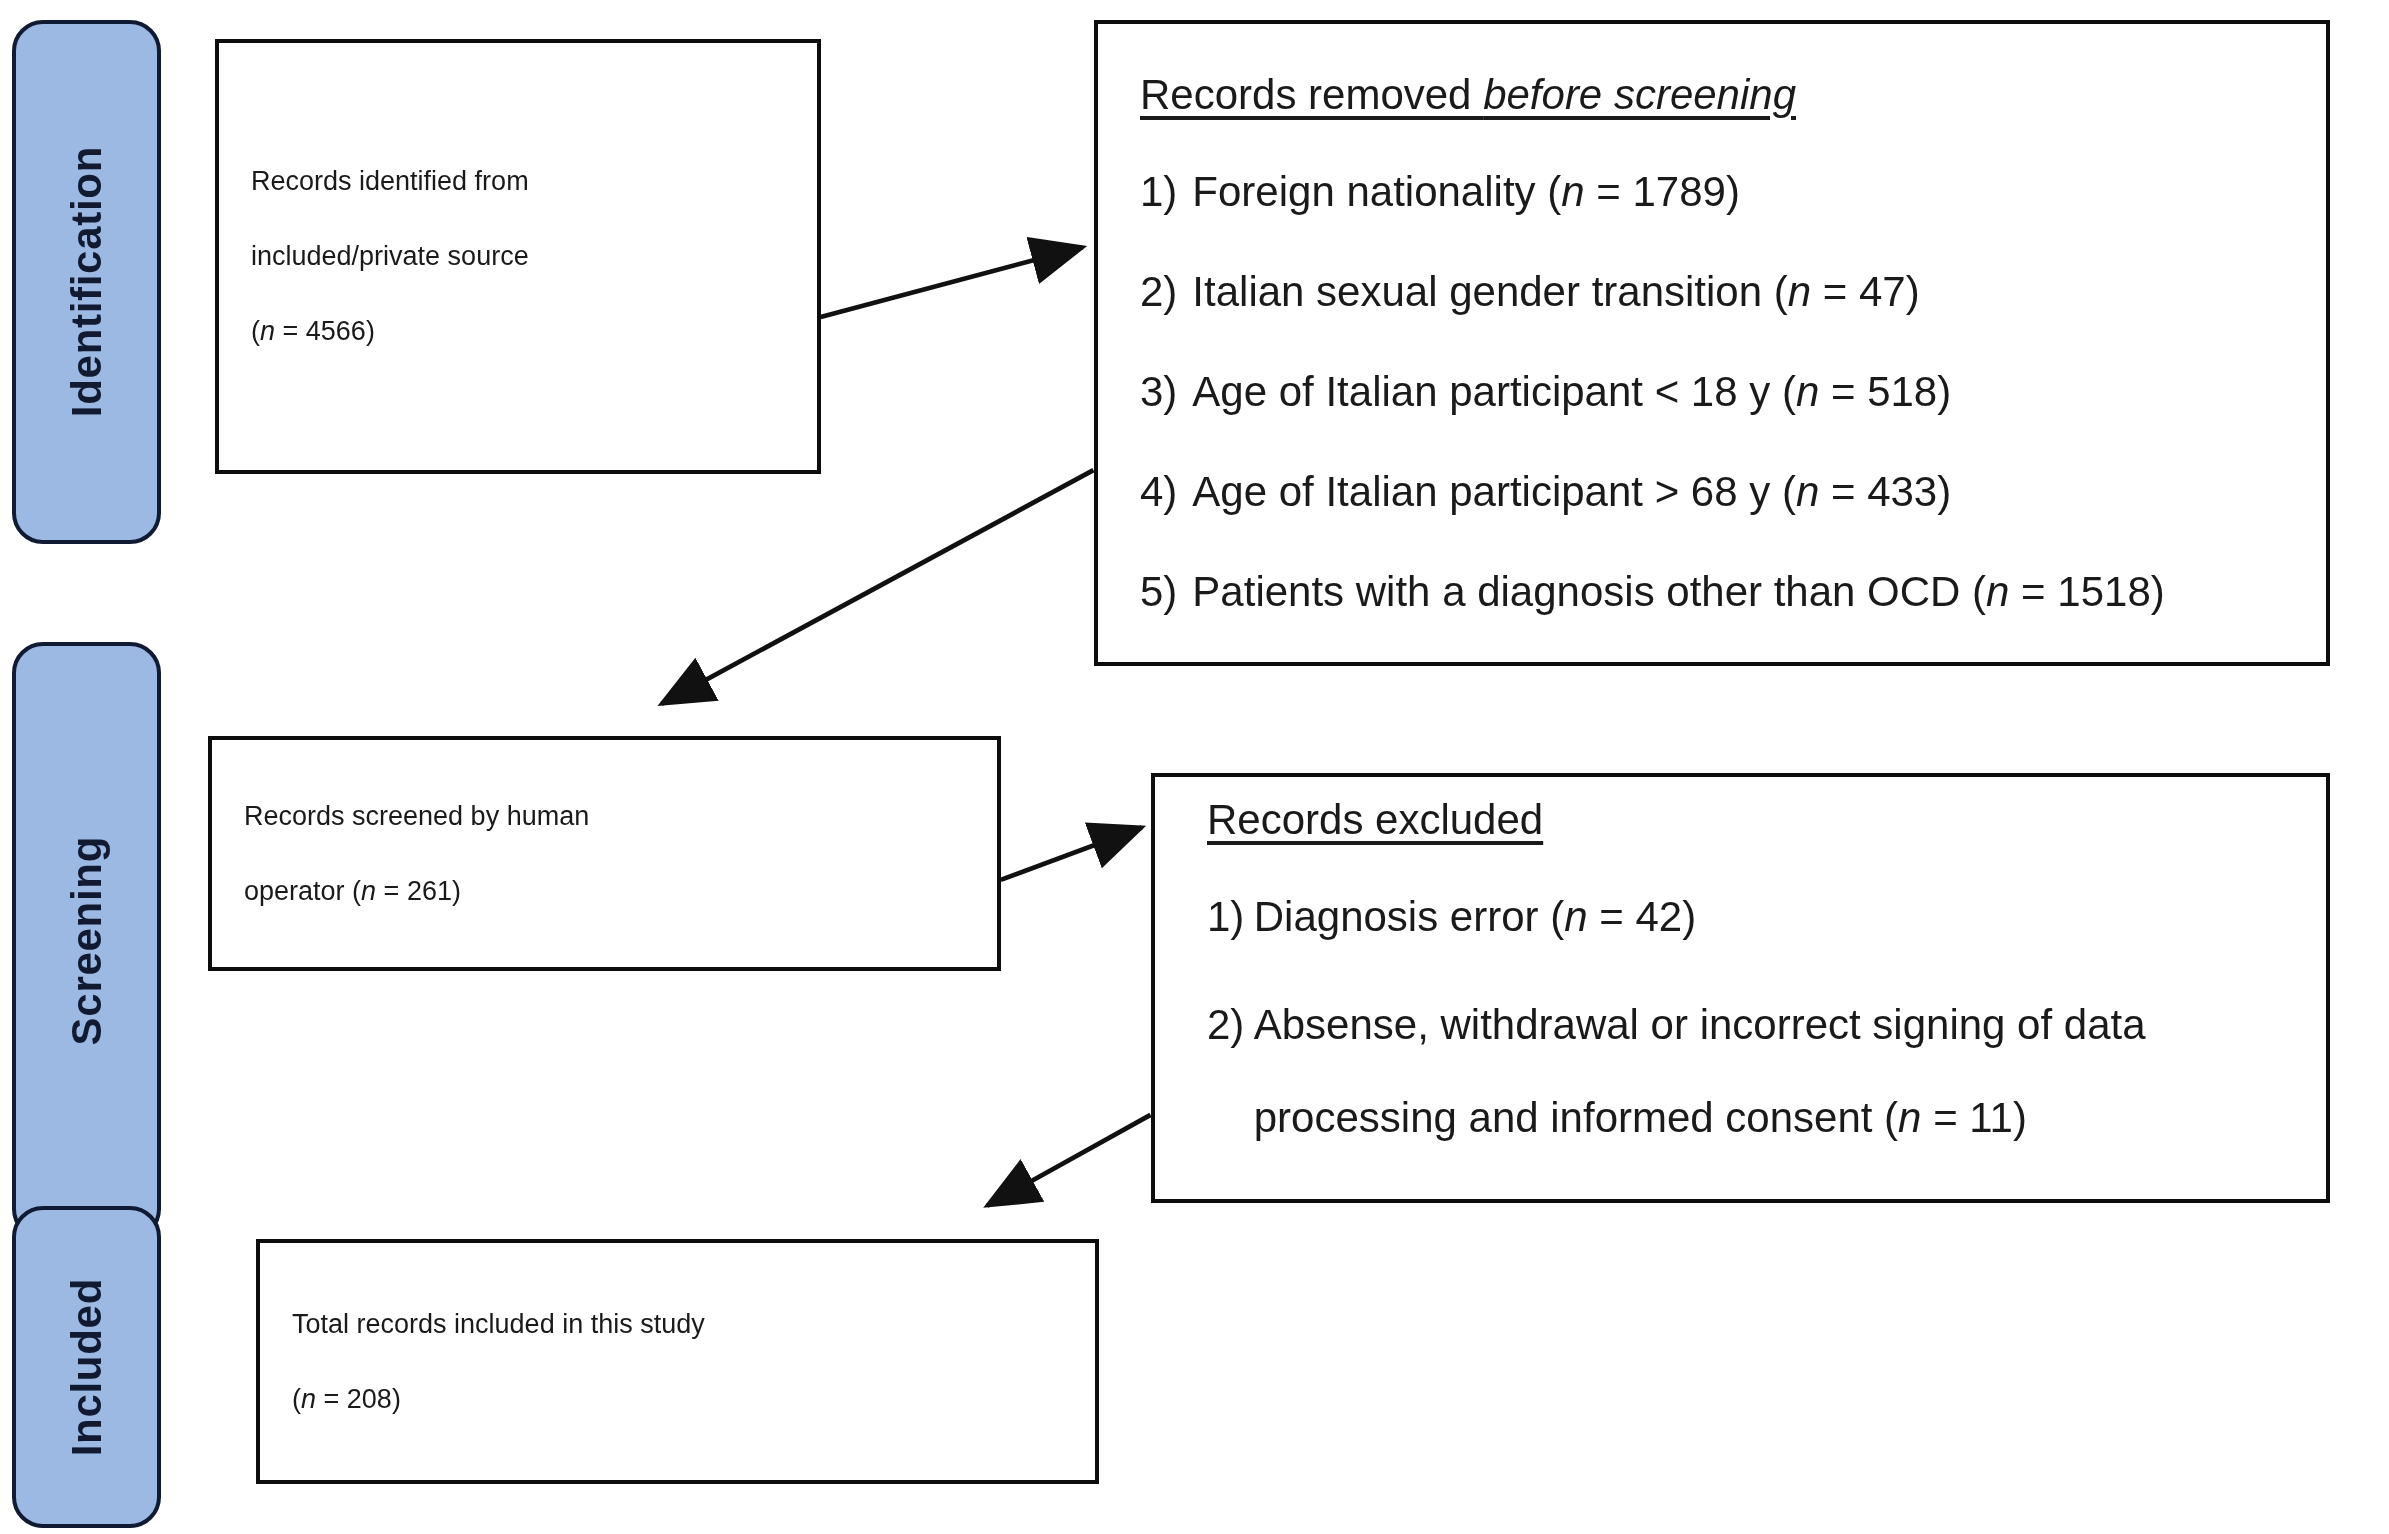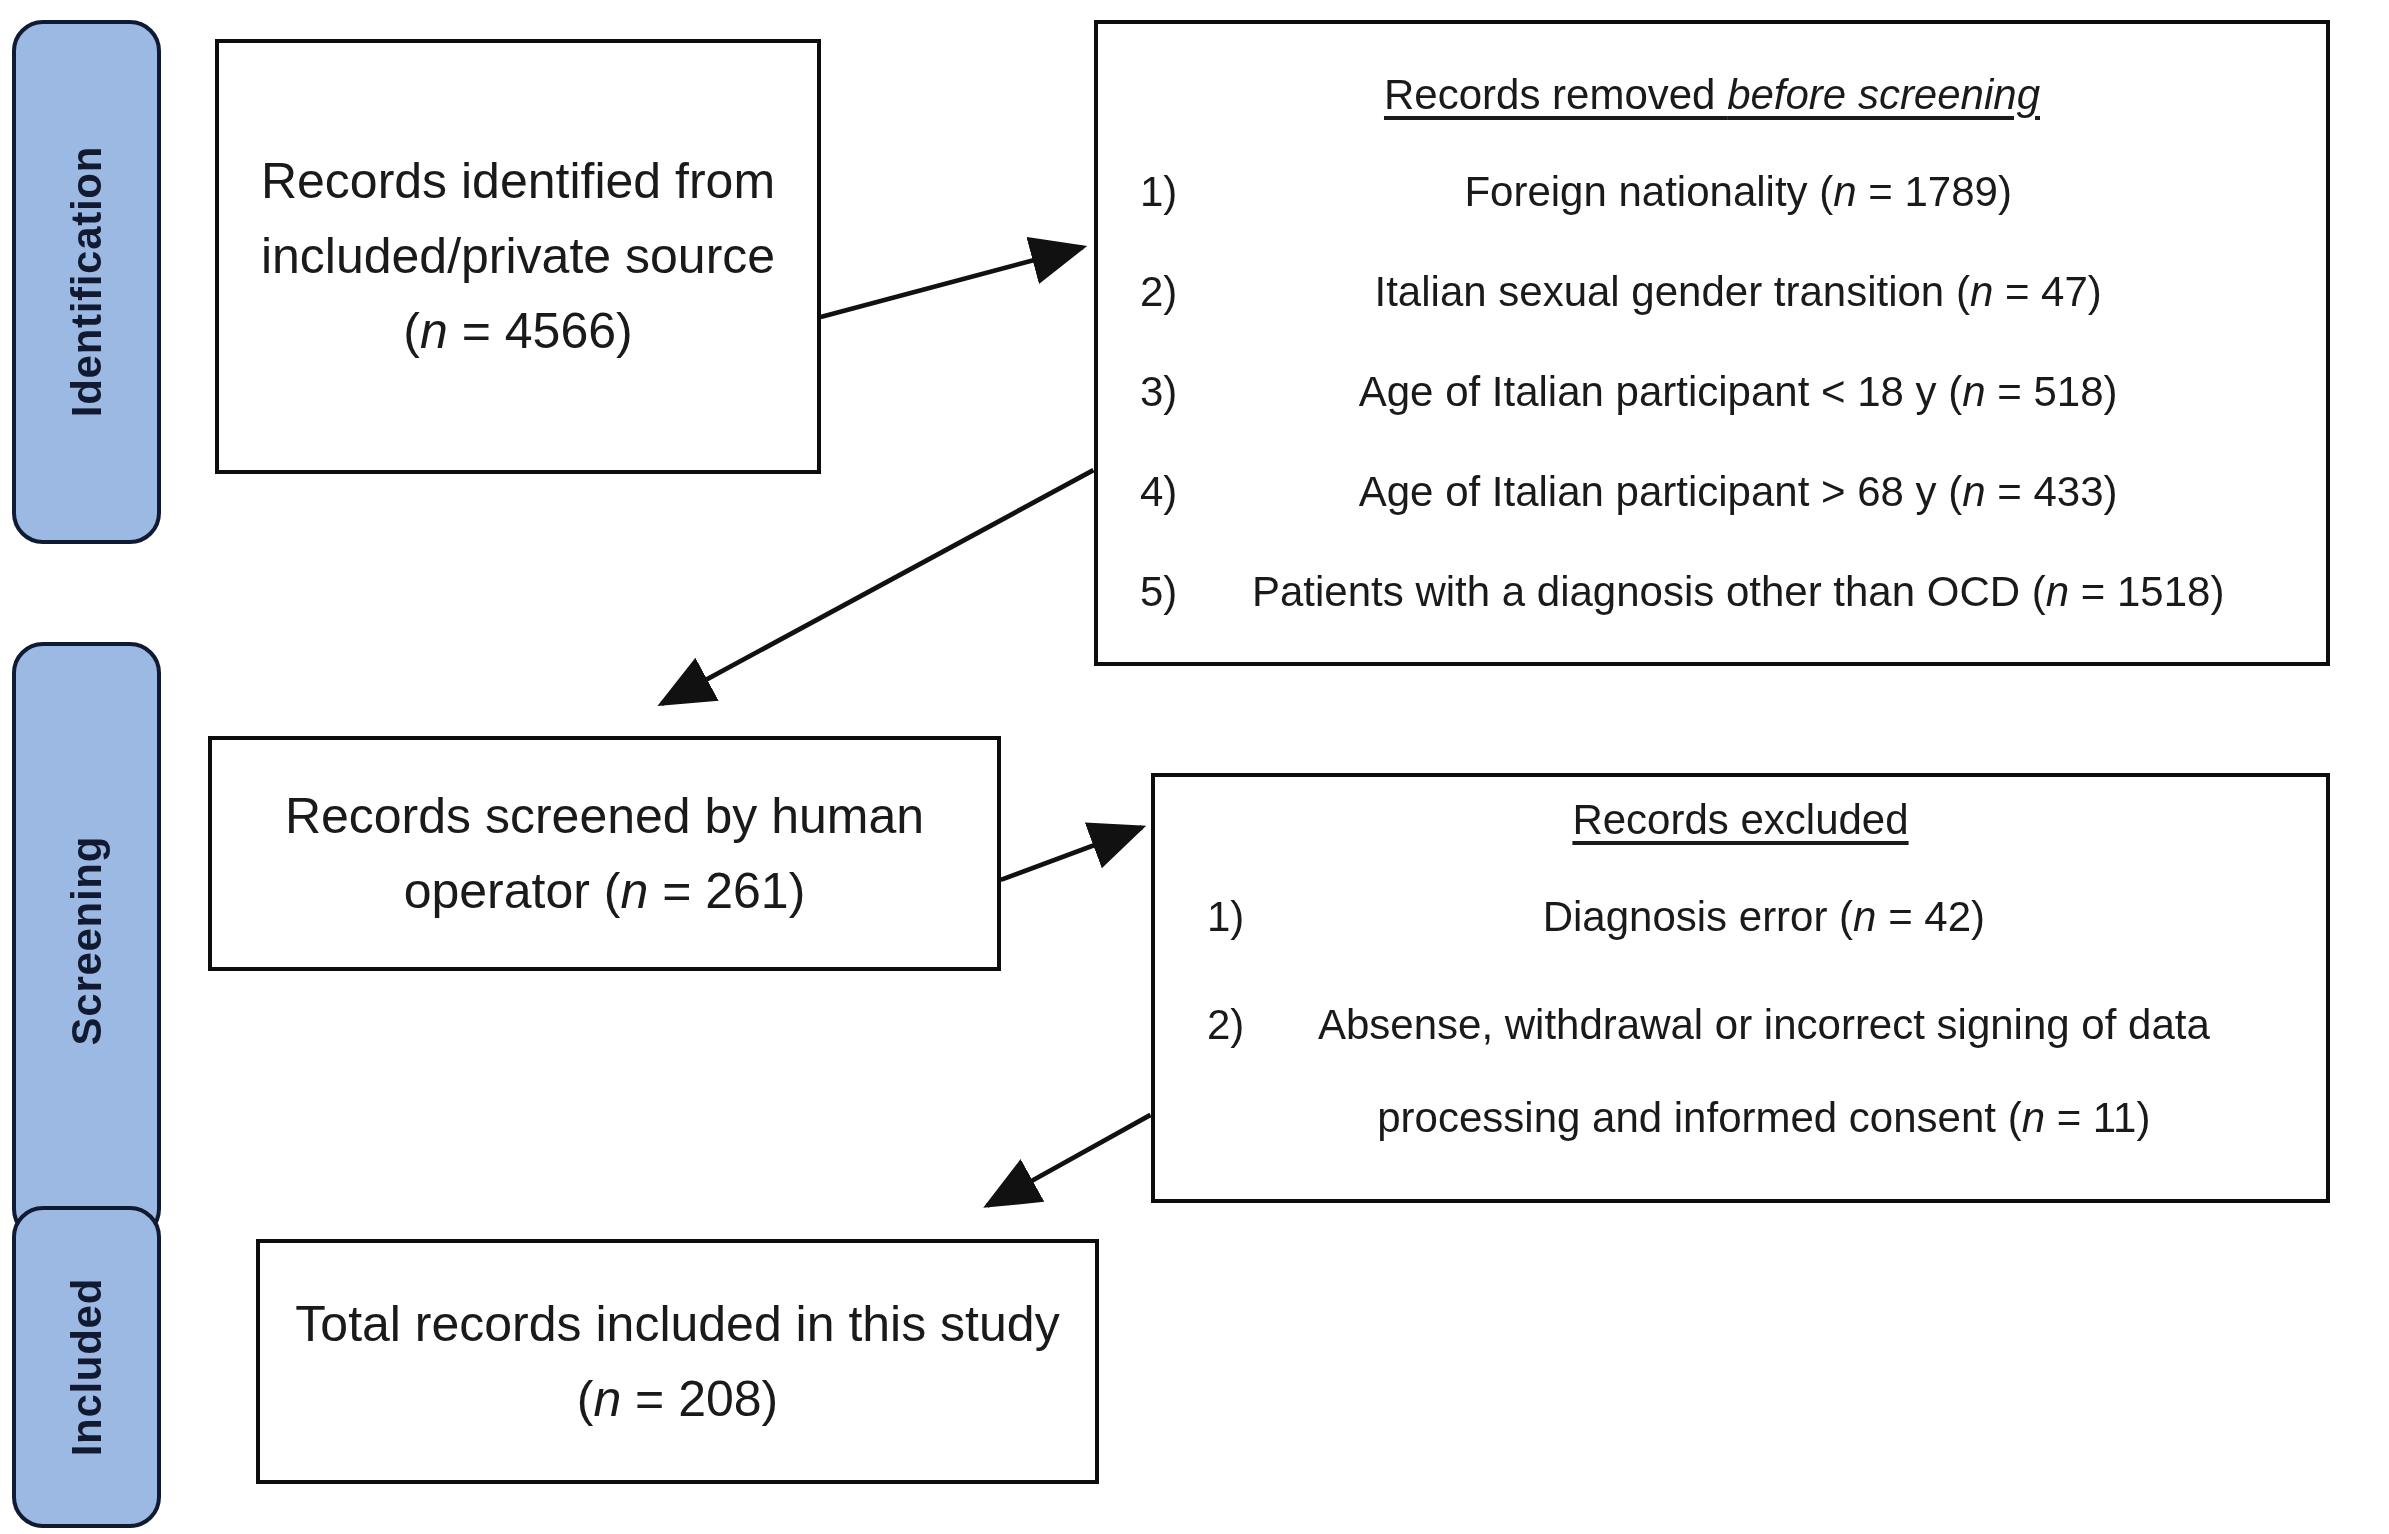--- a/index.html
+++ b/index.html
@@ -39,24 +39,24 @@
   
   .flow-box{
     position:absolute;
     background:#ffffff;
     border:4.7px solid #0d0d0d;
     box-sizing:border-box;
     display:flex;
     flex-direction:column;
     justify-content:center;
   }
-  .flow-box.pad-left{padding:0 32px;text-align:center;}
+  .flow-box.pad-left{padding:0 32px;}
 
   .box-line{
-    font-size:50px;
+    font-size:27px;
     line-height:75px;
     color:#1a1a1a;
     white-space:nowrap;
   }
 
   .box-heading{
     font-size:42px;
     line-height:70px;
     text-decoration:underline;
     text-underline-offset:6.7px;

